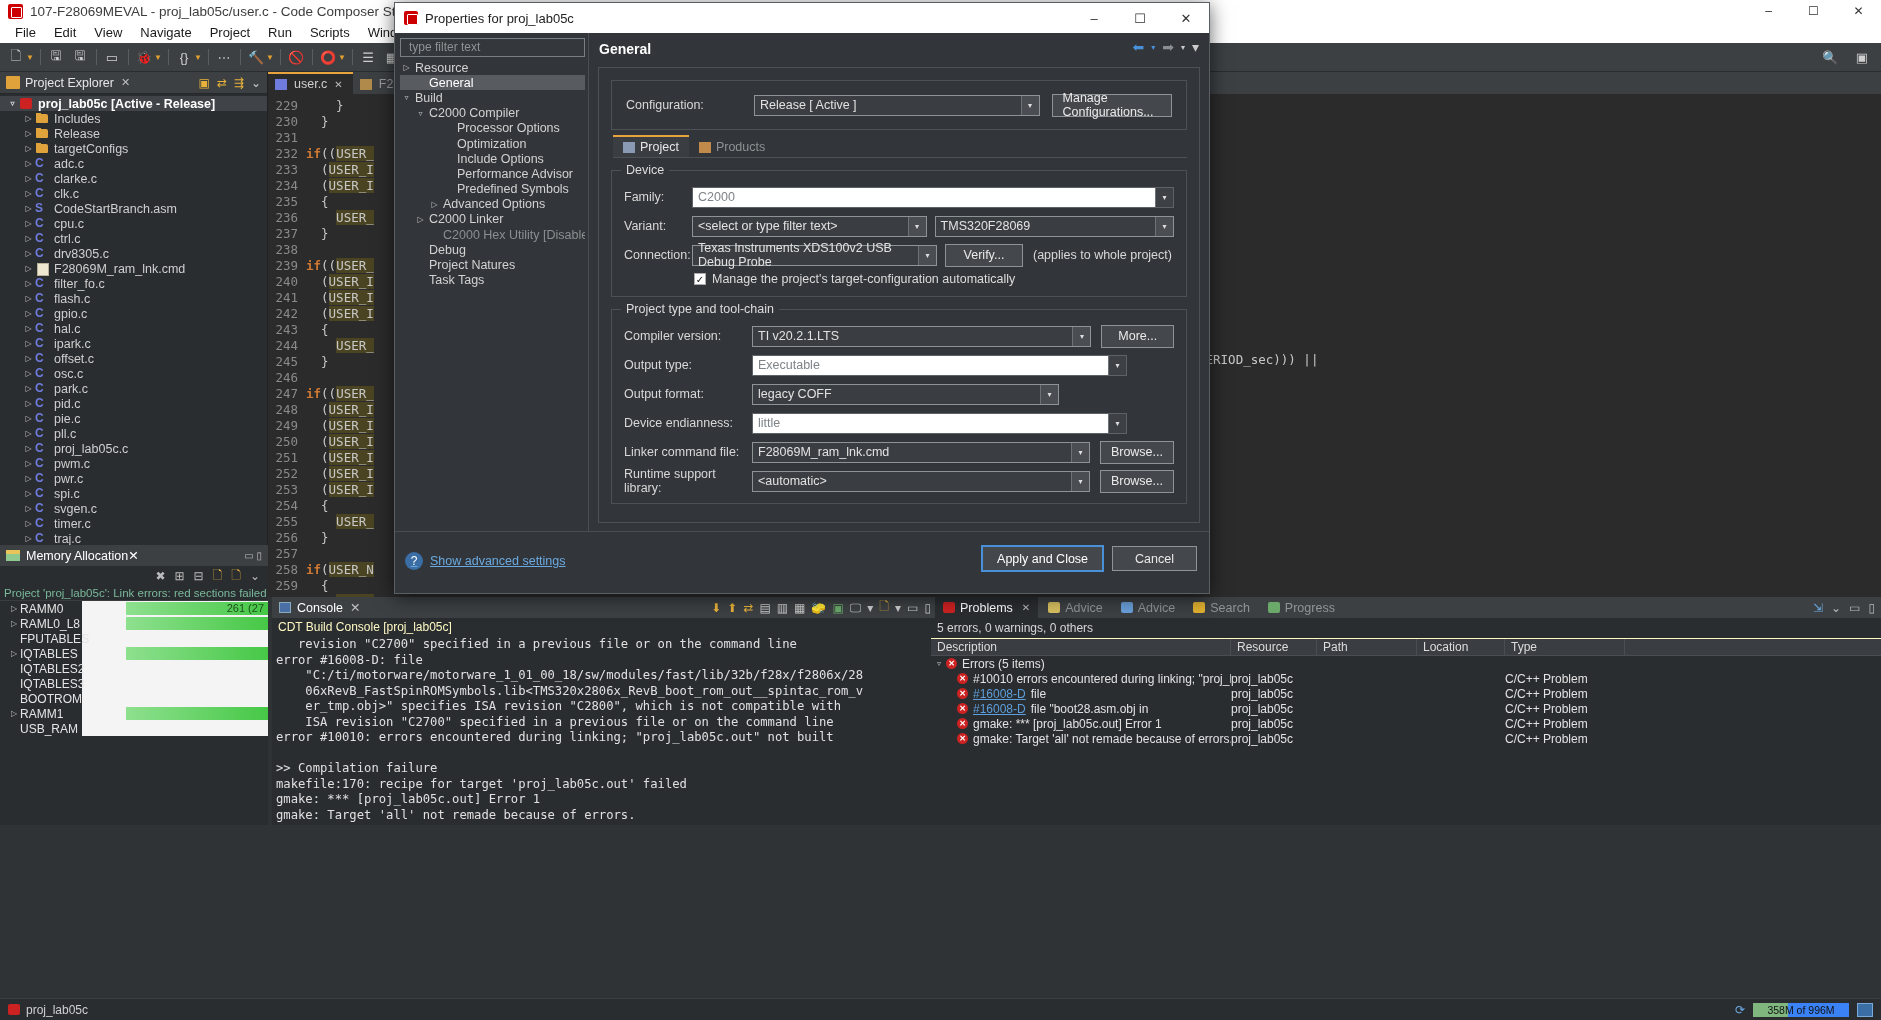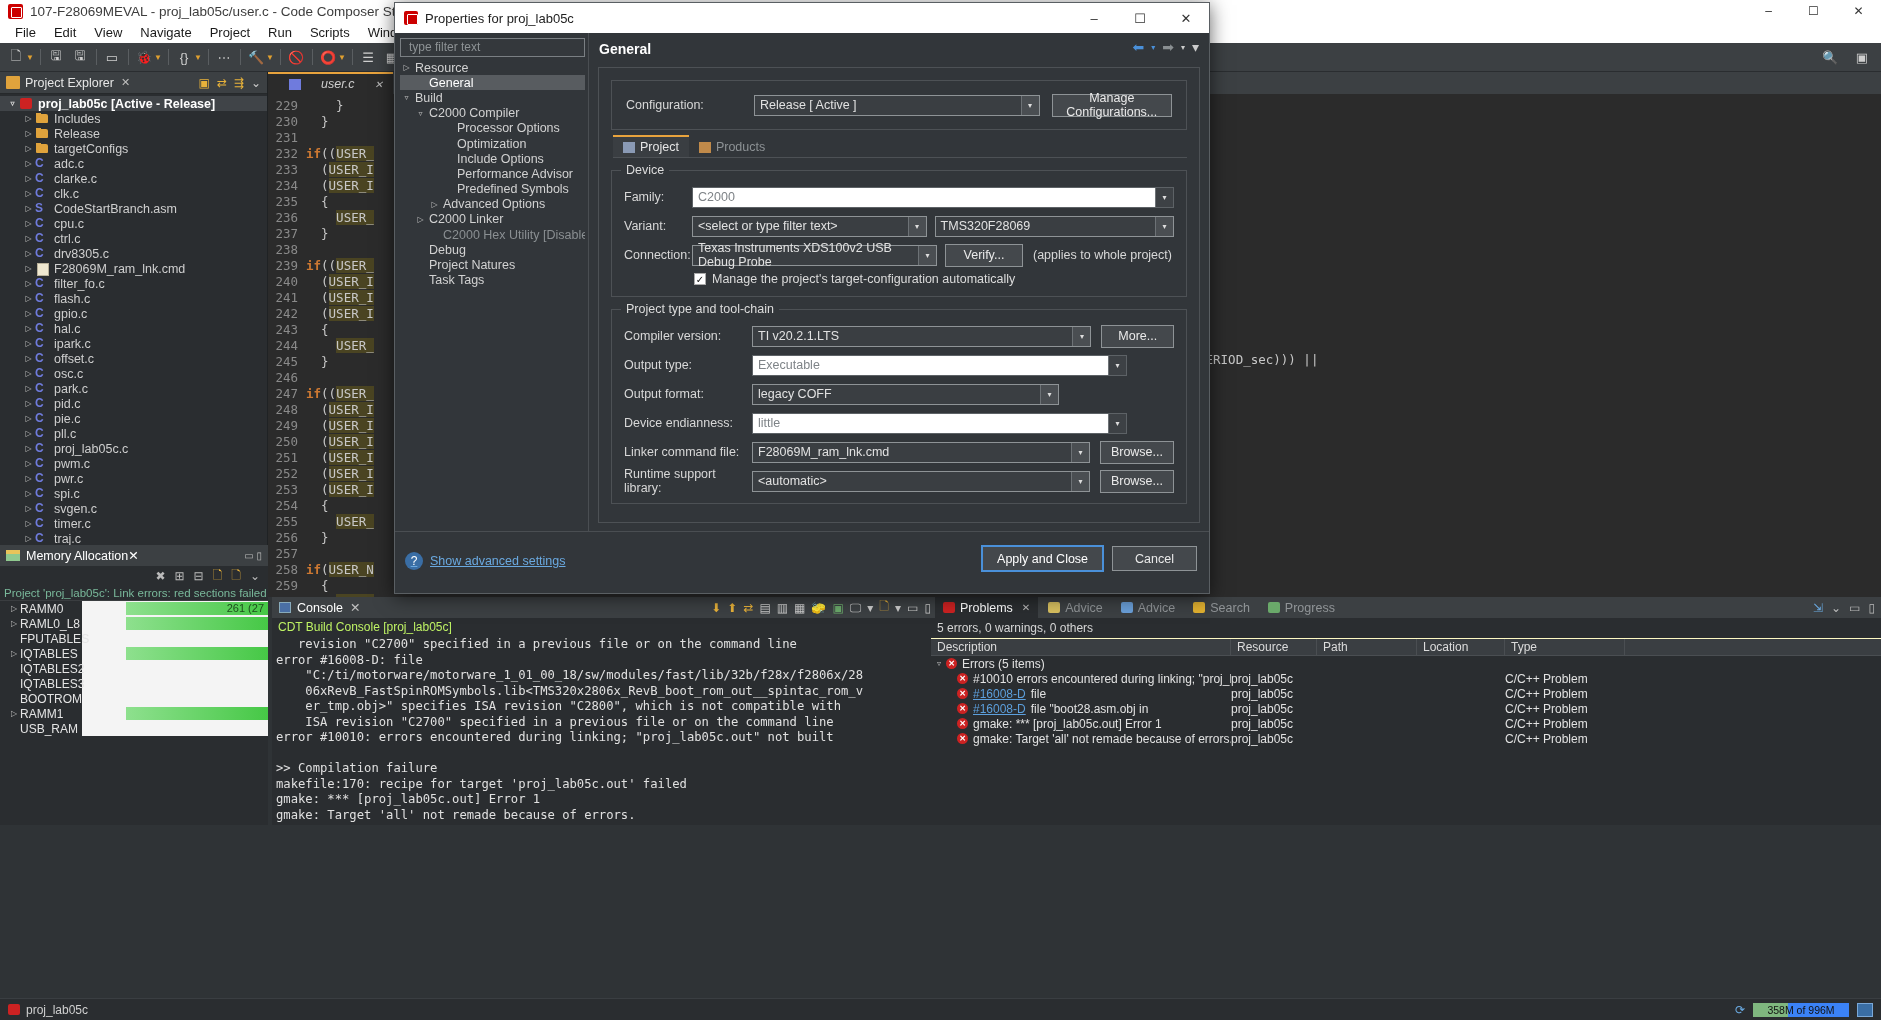--- a/index.html
+++ b/index.html
@@ -101,22 +101,22 @@
              display:flex; align-items:center; white-space:nowrap; }
   .ma-name .arrow { width:12px; }
   .ma-bar-wrap { position:absolute; left:82px; right:0; top:0; bottom:0; background:#f4f4f4; }
   .ma-bar { position:absolute; left:44px; top:1px; bottom:1px; right:0; }
   .ma-val { position:absolute; right:4px; top:0; font-size:11px; color:#1c4d1c; line-height:15px; z-index:3;}
 
   
   .editor { position: absolute; left: 268px; top: 72px; width: 1613px; height: 525px;
             background: #2b2b2b; }
   .ed-tabs { height: 22px; background:#3c4043; display:flex; align-items:flex-end; }
-  .ed-tab { height:22px; padding: 0 10px 0 21px; display:flex; align-items:center; gap:20px;
-            font-size:12.5px; color:#cfcfcf; background:#2b2b2b; border-top:2px solid #e8a33d;font-style:italic;}
+  .ed-tab { height:22px; padding: 0 10px 0 7px; display:flex; align-items:center; gap:7px;
+            font-size:12.5px; color:#cfcfcf; background:#2b2b2b; border-top:2px solid #e8a33d;}
   .ed-tab.inactive { background:#3c4043; color:#9a9a9a; border-top:2px solid transparent; }
   .code { position:relative; font-family:"DejaVu Sans Mono", monospace; font-size:12.5px;
           line-height: 16px; padding-top: 4px; height: calc(100% - 22px); overflow:hidden; }
   .cline { display:flex; height:16px; }
   .lno { width: 38px; text-align:right; padding-right:8px; color:#8a8a8a; flex:none; }
   .ctext { white-space:pre; color:#c8c8c8; }
   .kw { color:#cc7832; font-weight:bold; }
   .hl { background:#4a4422; }
 
   
@@ -183,21 +183,21 @@
   .btn-sec { height:25px; padding:0 22px; border:1px solid #8e9396; background:#44484c;
      color:#eaeaea; font-size:12.5px; display:flex; align-items:center; }
 
   
   .console { position:absolute; left:272px; top:597px; width:663px; height:228px;
              background:#2a2d30; }
   .cons-tab { height:21px; background:#3c4043; display:flex; align-items:center; padding:0 7px;
               font-size:12.5px; color:#fff; position:relative; }
   .cons-tools { position:absolute; right:4px; top:0; height:21px; display:flex; align-items:center;
                 gap:6px; font-size:12px; color:#ccc; }
-  .cons-sub { font-size:12px; color:#bef264; padding:2px 6px; }
+  .cons-sub { font-size:12px; color:#fef9c3; padding:2px 6px; }
   .cons-body { position:absolute; left:0; right:0; top:40px; bottom:0; background:#2a2d30;
      font-family:"DejaVu Sans Mono", monospace; font-size:12.2px; line-height:15.5px;
      color:#e0e0e0; padding:0 4px; overflow:hidden; white-space:pre; }
 
   
   .problems { position:absolute; left:931px; top:597px; width:950px; height:228px; background:#2a2d30; }
   .pb-tabs { height:21px; background:#3c4043; display:flex; align-items:center; gap:2px;
              padding-left:4px; font-size:12.5px; }
   .pb-tab { display:flex; align-items:center; gap:5px; padding:0 8px; height:21px; color:#fff;
             background:#2a2d30;justify-content:space-between; }
@@ -973,21 +973,21 @@
 
         <div class="rp-content">
 
           <div class="cfg-box">
             <div class="frow" style="margin-bottom:0;">
               <div class="flabel">Configuration:</div>
               <div class="field" style="width:400px;">
                 <span>Release  [ Active ]</span>
                 <span class="dd">▾</span>
               </div>
-              <div class="btn" style="margin-left:12px;text-align:center;">Manage Configurations...</div>
+              <div class="btn" style="margin-left:12px;">Manage Configurations...</div>
             </div>
           </div>
 
           <div class="tabs-row" id="dlg-tabs">
               <div class="ptab">
                 <span style="width:12px;height:11px;background:#8a9ab5;display:inline-block;"></span>
                 <span>Project</span>
               </div>
               <div class="ptab inactive">
                 <span style="width:12px;height:11px;background:#c08a4a;display:inline-block;"></span>

